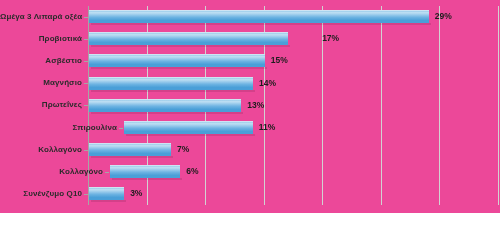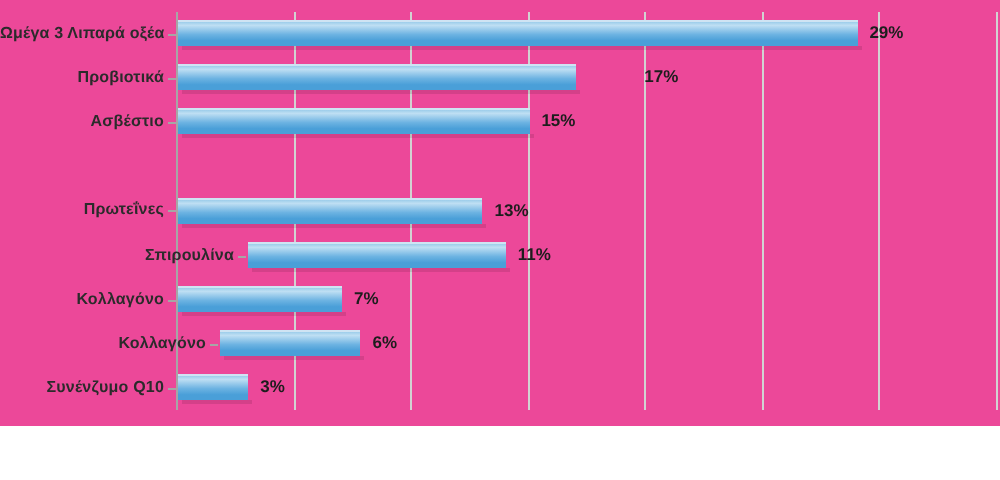--- a/index.html
+++ b/index.html
@@ -139,20 +139,27 @@
         <div class="bar" style="width: 199.143px;"></div>
         <div class="data-label" style="left: 294.143px; margin-left: 28px;">17%</div>
       </div>
       <div class="row" style="top: 44.2222px;">
         <div class="cat-label">Ασβέστιο</div>
         <div class="tick-mark" style="top: 11.0556px;"></div>
         <div class="bar-shadow" style="width: 175.714px;"></div>
         <div class="bar" style="width: 175.714px;"></div>
         <div class="data-label" style="left: 270.714px;">15%</div>
       </div>
+      <div class="row" style="top: 66.3333px;">
+        <div class="cat-label">Μαγνήσιο</div>
+        <div class="tick-mark" style="top: 11.0556px;"></div>
+        <div class="bar-shadow" style="width: 164px;"></div>
+        <div class="bar" style="width: 164px;"></div>
+        <div class="data-label" style="left: 259px;">14%</div>
+      </div>
       <div class="row" style="top: 88.4444px;">
         <div class="cat-label">Πρωτεΐνες</div>
         <div class="tick-mark" style="top: 11.0556px;"></div>
         <div class="bar-shadow" style="width: 152.286px;"></div>
         <div class="bar" style="width: 152.286px;"></div>
         <div class="data-label" style="left: 247.286px;">13%</div>
       </div>
       <div class="row" style="top: 110.556px; margin-left: 35px;">
         <div class="cat-label">Σπιρουλίνα</div>
         <div class="tick-mark" style="top: 11.0556px;"></div>

